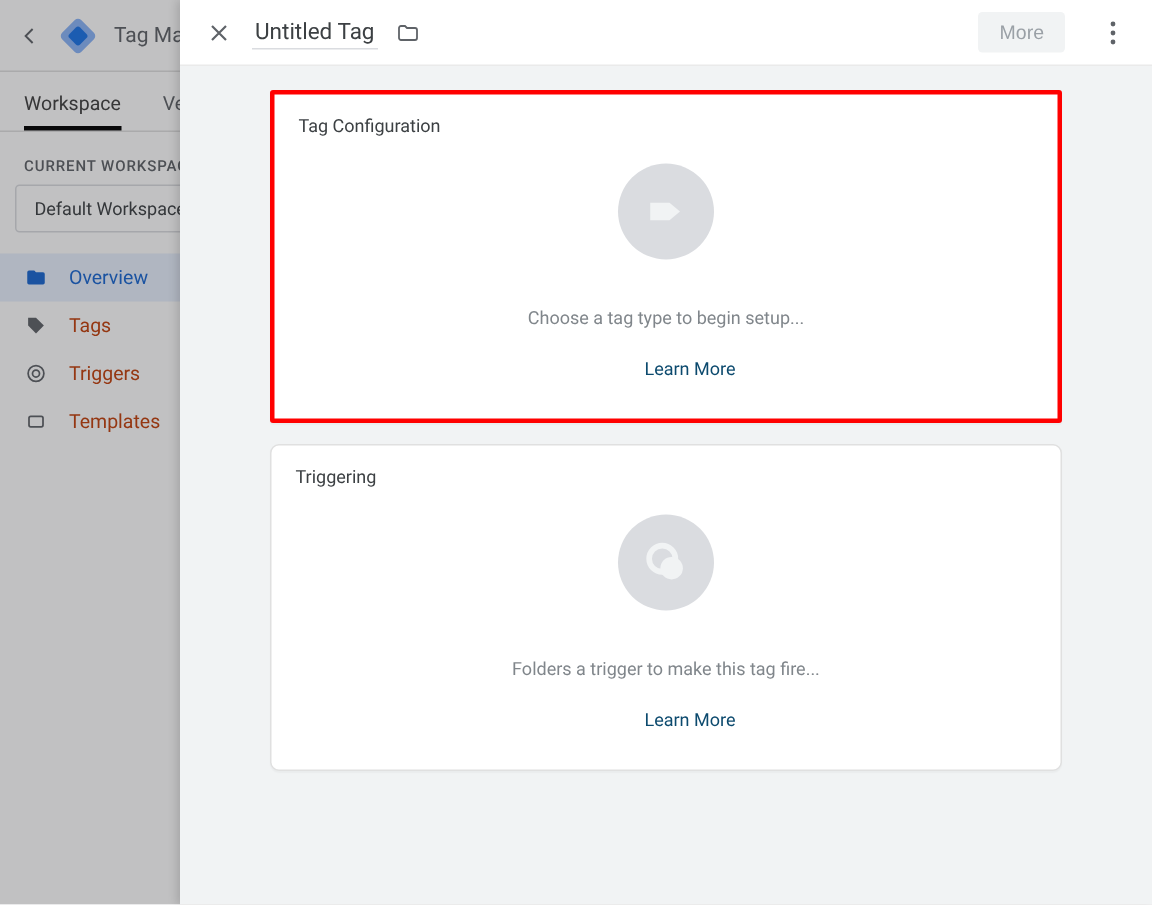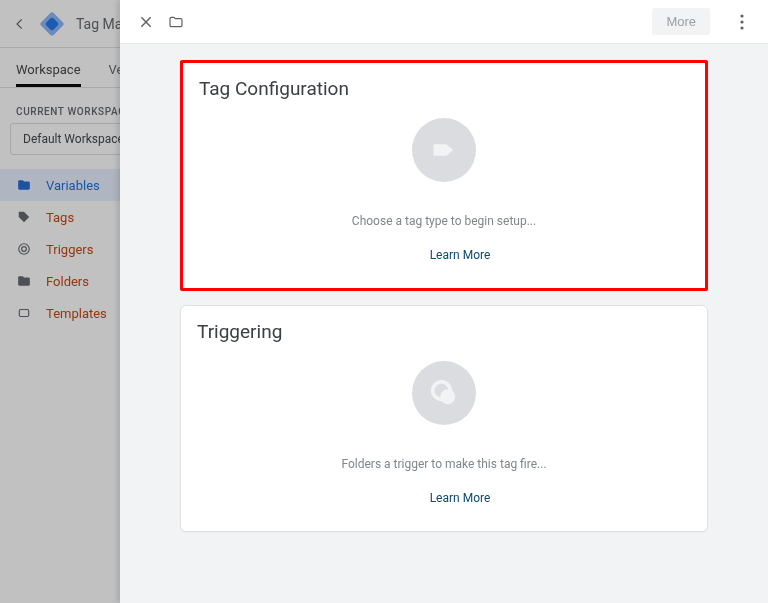--- a/index.html
+++ b/index.html
@@ -178,21 +178,21 @@
       border:1px solid #e0e0e0;
       border-radius:6px;
       margin-bottom:14px;
       box-shadow: 0 1px 1px rgba(0,0,0,0.03);
     }
     .card.highlight {
       border: 3px solid #ff0000;
       border-radius: 2px;
     }
     .card-title {
-      font-size: 19px;
+      font-size: 12px;
       color: #3c4043;
       padding: 14px 16px 4px;
     }
     .card-center {
       display:flex;
       flex-direction:column;
       align-items:center;
       padding: 14px 16px 26px;
       gap:20px;
     }
@@ -243,68 +243,61 @@
     <div class="bg-sidebar">
       <div class="cws-label">CURRENT WORKSPACE</div>
       <div class="cws-pill">Default Workspace</div>
 
       <div class="nav-item active">
         <span class="nav-icon">
           <svg width="14" height="14" viewBox="0 0 24 24" fill="currentColor">
               <path d="M10 4H4a2 2 0 0 0-2 2v12a2 2 0 0 0 2 2h16a2 2 0 0 0 2-2V8a2 2 0 0 0-2-2h-8l-2-2z"></path>
             </svg>
         </span>
-        <span>Variables</span>
+        <span>Overview</span>
       </div>
       <div class="nav-item">
         <span class="nav-icon">
           <svg width="14" height="14" viewBox="0 0 24 24" fill="currentColor">
               <path d="M21 12l-9 9-9-9V3h9l9 9z"></path>
             </svg>
         </span>
         <span>Tags</span>
       </div>
       <div class="nav-item">
         <span class="nav-icon">
           <svg width="14" height="14" viewBox="0 0 24 24" fill="none" stroke="currentColor" stroke-width="2">
               <circle cx="12" cy="12" r="9"></circle>
               <circle cx="12" cy="12" r="4"></circle>
             </svg>
         </span>
         <span>Triggers</span>
       </div>
       <div class="nav-item">
         <span class="nav-icon">
-          <svg width="14" height="14" viewBox="0 0 24 24" fill="currentColor">
-              <path d="M10 4H4a2 2 0 0 0-2 2v12a2 2 0 0 0 2 2h16a2 2 0 0 0 2-2V8a2 2 0 0 0-2-2h-8l-2-2z"></path>
-            </svg>
-        </span>
-        <span>Folders</span>
-      </div>
-      <div class="nav-item">
-        <span class="nav-icon">
           <svg width="14" height="14" viewBox="0 0 24 24" fill="none" stroke="currentColor" stroke-width="2">
               <rect x="4" y="6" width="16" height="12" rx="2"></rect>
             </svg>
         </span>
         <span>Templates</span>
       </div>
     </div>
   </div>
 </div>
 
 <div class="scrim"></div>
 
 <div class="panel">
   <div class="panel-header">
     <div class="close-x">
       <svg width="16" height="16" viewBox="0 0 24 24" fill="none" stroke="currentColor" stroke-width="2.2">
           <path d="M5 5l14 14M19 5L5 19"></path>
         </svg>
     </div>
+    <div class="panel-title">Untitled Tag</div>
     <div class="folder-icon">
       <svg width="16" height="16" viewBox="0 0 24 24" fill="none" stroke="currentColor" stroke-width="1.8">
           <path d="M3 7a2 2 0 0 1 2-2h4l2 2h8a2 2 0 0 1 2 2v8a2 2 0 0 1-2 2H5a2 2 0 0 1-2-2V7z"></path>
         </svg>
     </div>
     <div class="spacer"></div>
     <button class="save-btn">More</button>
     <div class="kebab">
       <svg width="4" height="16" viewBox="0 0 4 16" fill="currentColor">
           <circle cx="2" cy="2" r="1.6"></circle>

